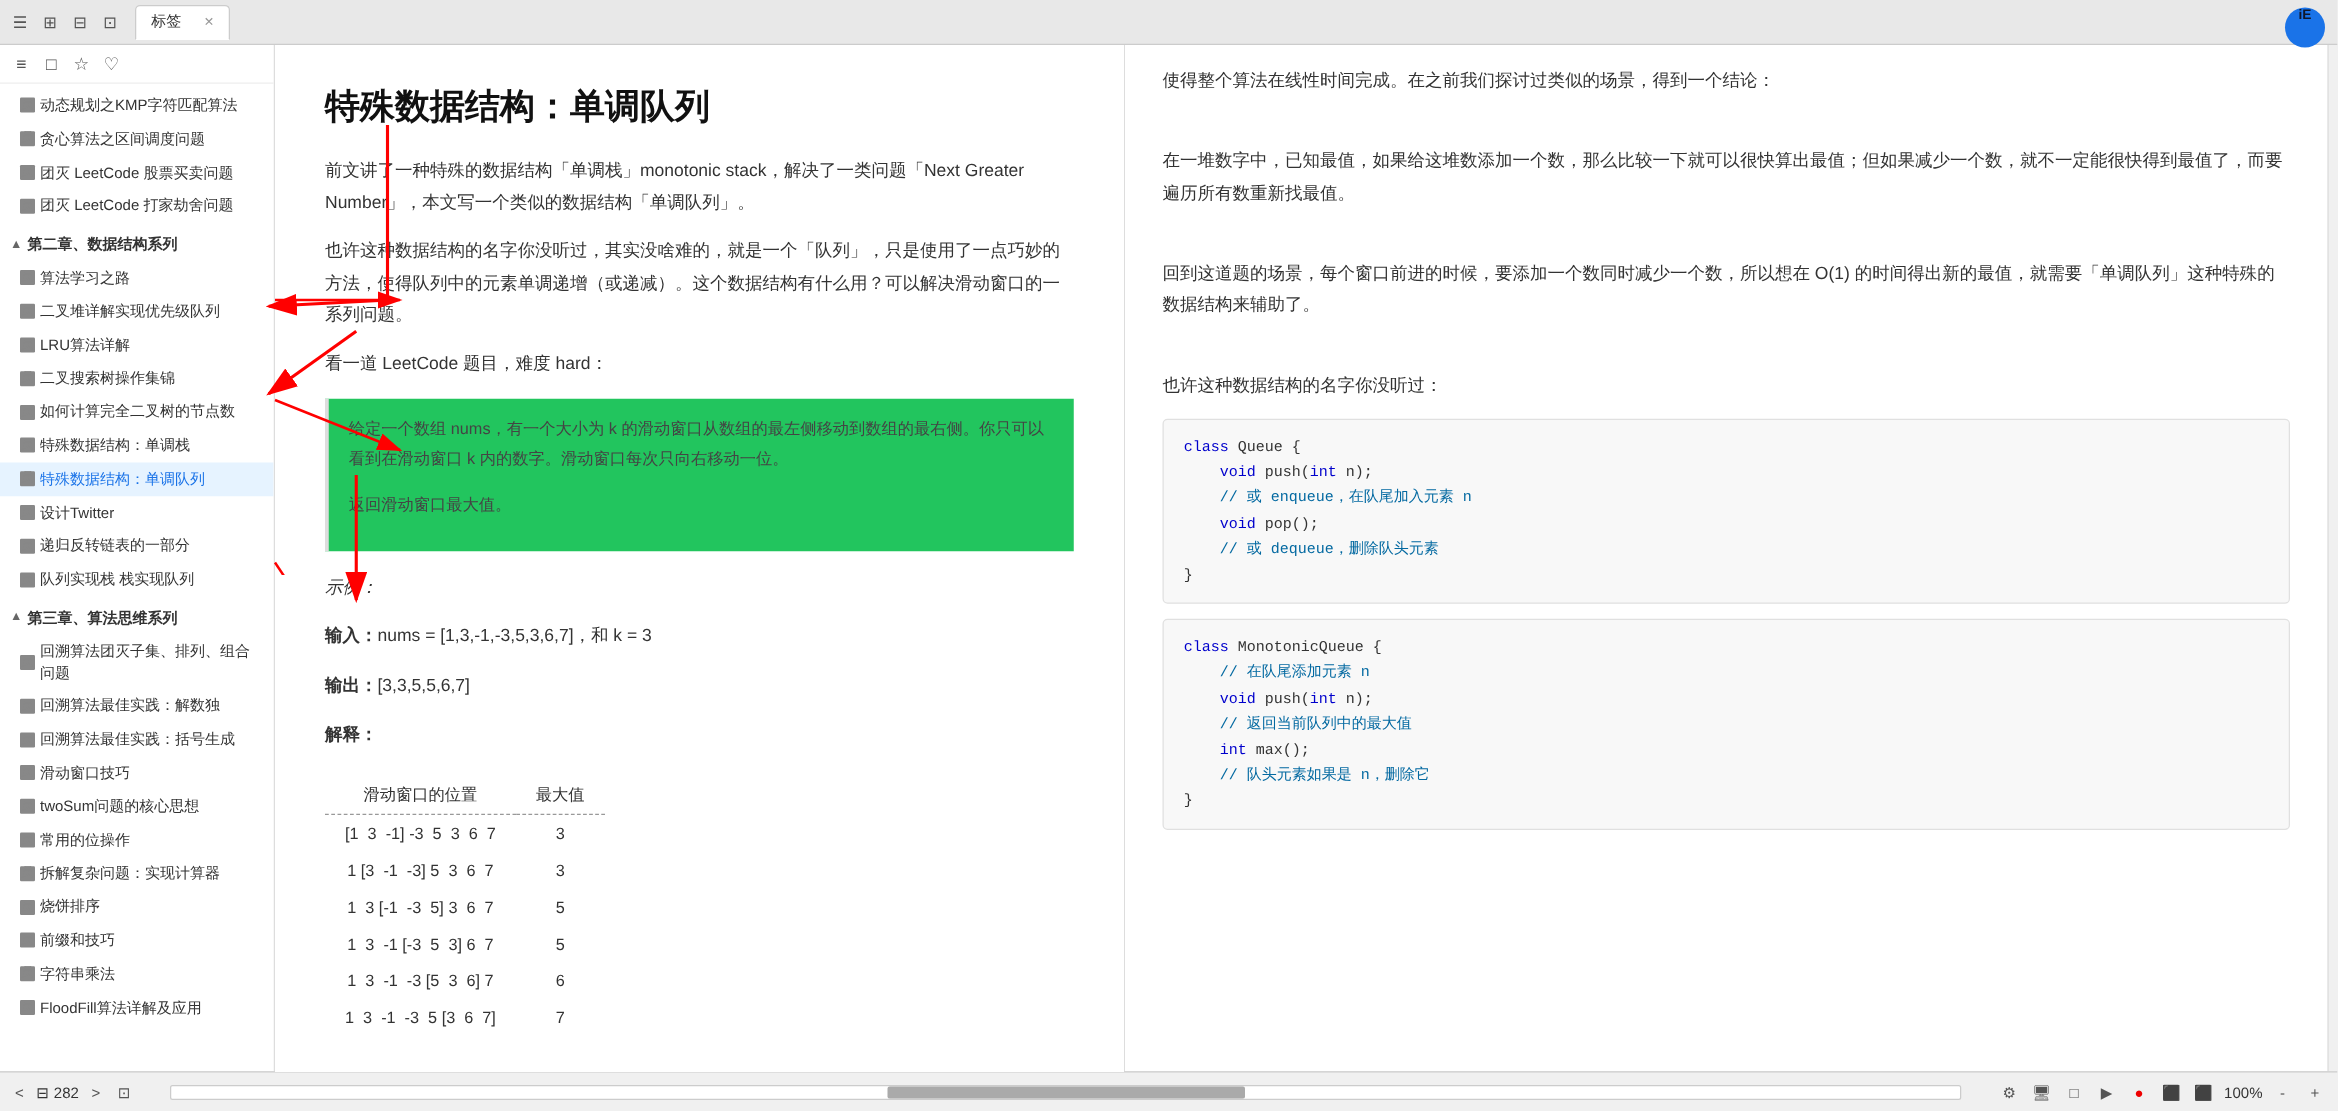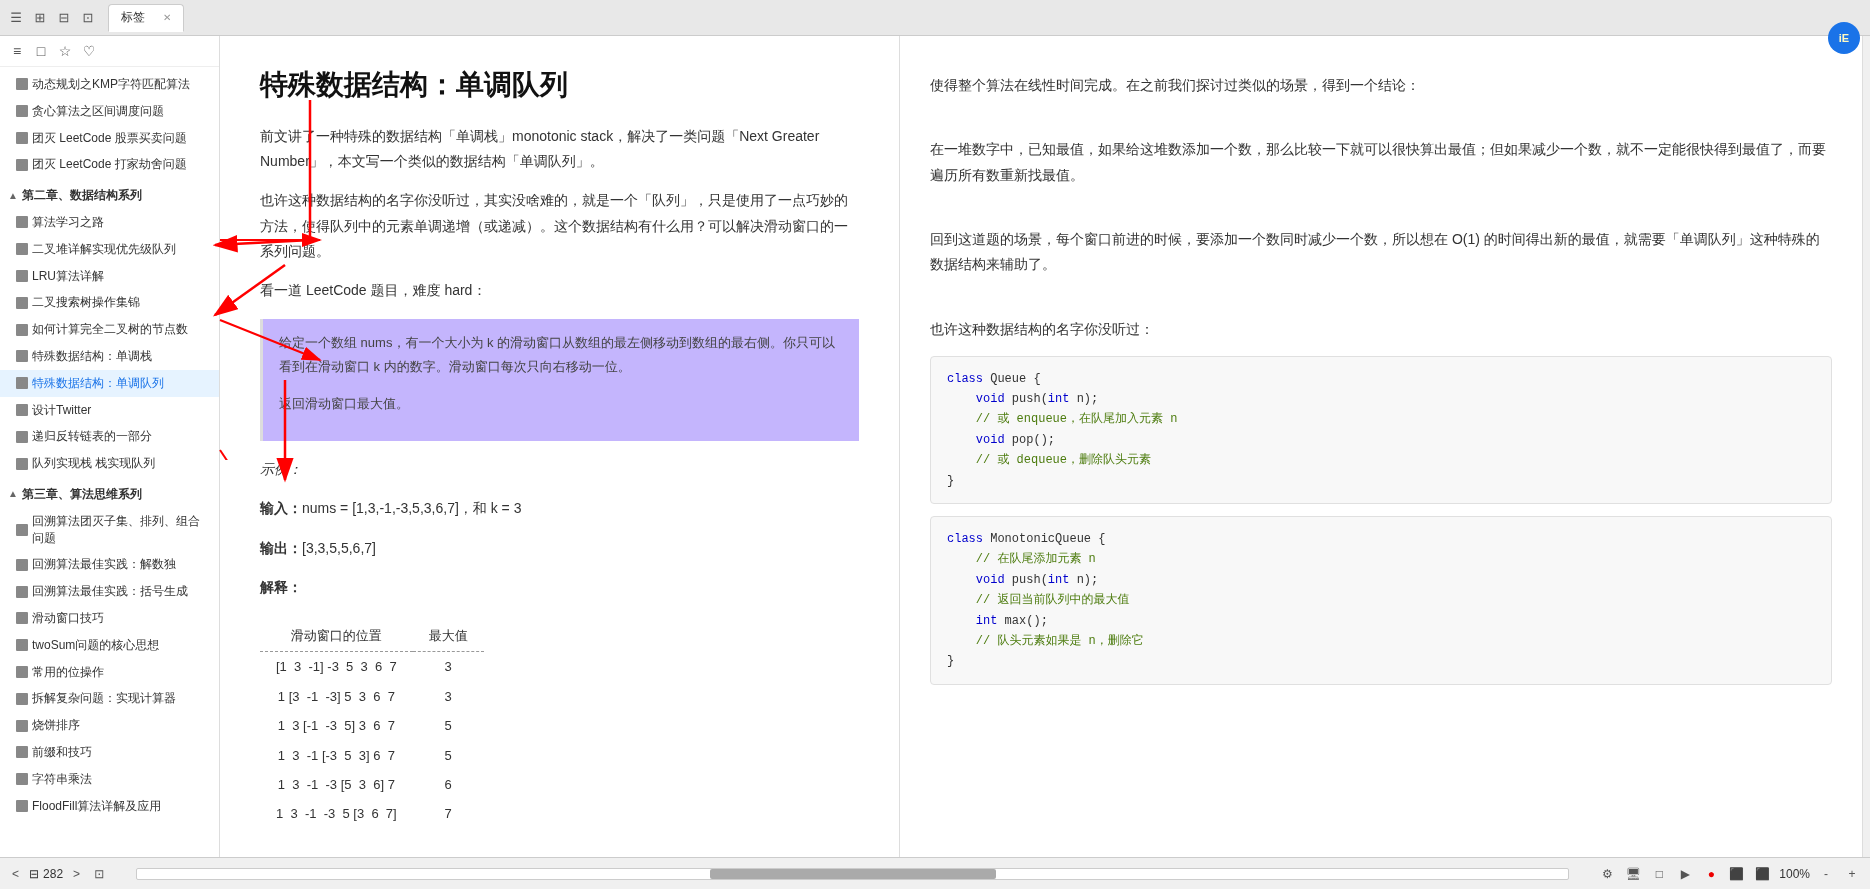--- a/index.html
+++ b/index.html
@@ -27,54 +27,54 @@
     .sidebar-item.active { background: #e6f3ff; color: #1a73e8; }
     .sidebar-item.chapter-header { font-weight: bold; color: #333; padding-left: 8px; margin-top: 4px; }
     .sidebar-item .item-icon { width: 12px; height: 12px; background: #888; border-radius: 1px; flex-shrink: 0; font-size: 10px; display: flex; align-items: center; justify-content: center; color: #888; }
     .chapter-toggle { font-size: 10px; color: #666; }
 
     
     .article-panel { flex: 1; background: #fff; overflow-y: auto; padding: 30px 40px; border-right: 1px solid #ddd; max-width: 680px; }
     .article-title { font-size: 28px; font-weight: bold; color: #111; margin-bottom: 20px; border-bottom: none; }
     .article-body { font-size: 14px; color: #333; line-height: 1.8; }
     .article-body p { margin-bottom: 14px; }
-    .quote-box { background: #c4b5fd; border-left: 3px solid #ddd; padding: 12px 16px; margin: 16px 0; font-size: 13px; color: #444; line-height: 1.8; }
+    .quote-box { background: #22c55e; border-left: 3px solid #ddd; padding: 12px 16px; margin: 16px 0; font-size: 13px; color: #444; line-height: 1.8; }
     .section-title { font-size: 20px; font-weight: bold; color: #111; margin: 24px 0 12px; }
     .table-container { margin: 20px 0; }
     .data-table { border-collapse: collapse; font-size: 13px; }
     .data-table th { border-bottom: 1px dashed #999; padding: 4px 16px; text-align: center; color: #333; font-weight: normal; }
     .data-table td { padding: 3px 16px; text-align: center; color: #333; font-size: 13px; }
     .data-table .dashed-row td { border-top: 1px dashed #999; }
     .bold-text { font-weight: bold; }
 
     
-    .right-panel { flex: 1; background: #fff; overflow-y: auto; padding: 37px 30px; }
+    .right-panel { flex: 1; background: #fff; overflow-y: auto; padding: 16px 30px; }
     .right-panel .article-body { font-size: 14px; }
 
     
     .code-block { background: #f8f8f8; border: 1px solid #e0e0e0; border-radius: 4px; padding: 12px 16px; margin: 12px 0; font-family: "Courier New", monospace; font-size: 12px; color: #333; line-height: 1.7; }
     .code-keyword { color: #0000cc; }
-    .code-comment { color: #4d7c0f; }
+    .code-comment { color: #0369a1; }
     .code-type { color: #0000cc; }
 
     
     .bottom-bar { height: 32px; background: #f0f0f0; border-top: 1px solid #ccc; display: flex; align-items: center; padding: 0 8px; gap: 8px; justify-content: space-between; }
     .bottom-left { display: flex; align-items: center; gap: 6px; }
     .bottom-center { flex: 1; background: #fff; height: 12px; border: 1px solid #ccc; border-radius: 2px; margin: 0 20px; position: relative; overflow: hidden; }
     .scroll-thumb { position: absolute; left: 40%; width: 20%; height: 100%; background: #aaa; border-radius: 2px; }
     .bottom-right { display: flex; align-items: center; gap: 6px; }
     .bottom-icon { width: 20px; height: 20px; cursor: pointer; display: flex; align-items: center; justify-content: center; color: #555; font-size: 12px; }
     .zoom-text { font-size: 12px; color: #333; }
 
     .page-num { font-size: 12px; color: #333; display: flex; align-items: center; gap: 4px; }
     .nav-btn { cursor: pointer; padding: 1px 4px; font-size: 12px; color: #555; }
 
     .scrollbar-right { width: 8px; background: #f0f0f0; border-left: 1px solid #ddd; }
 
-    .top-right-icon { position: fixed; top: 22px; right: 10px; width: 32px; height: 32px; background: #1a73e8; border-radius: 50%; display: flex; align-items: center; justify-content: center; color: #fef9c3; font-size: 14px; cursor: pointer; z-index: 100; }
+    .top-right-icon { position: fixed; top: 6px; right: 10px; width: 32px; height: 32px; background: #1a73e8; border-radius: 50%; display: flex; align-items: flex-start; justify-content: center; color: #0f172a; font-size: 14px; cursor: pointer; z-index: 100; }
   </style>
 </head>
 <body>
 
 <div class="app-container">
   <div class="tab-bar">
     <div class="tab-bar-icons">
       <span class="tab-icon">☰</span>
       <span class="tab-icon">⊞</span>
       <span class="tab-icon">⊟</span>

